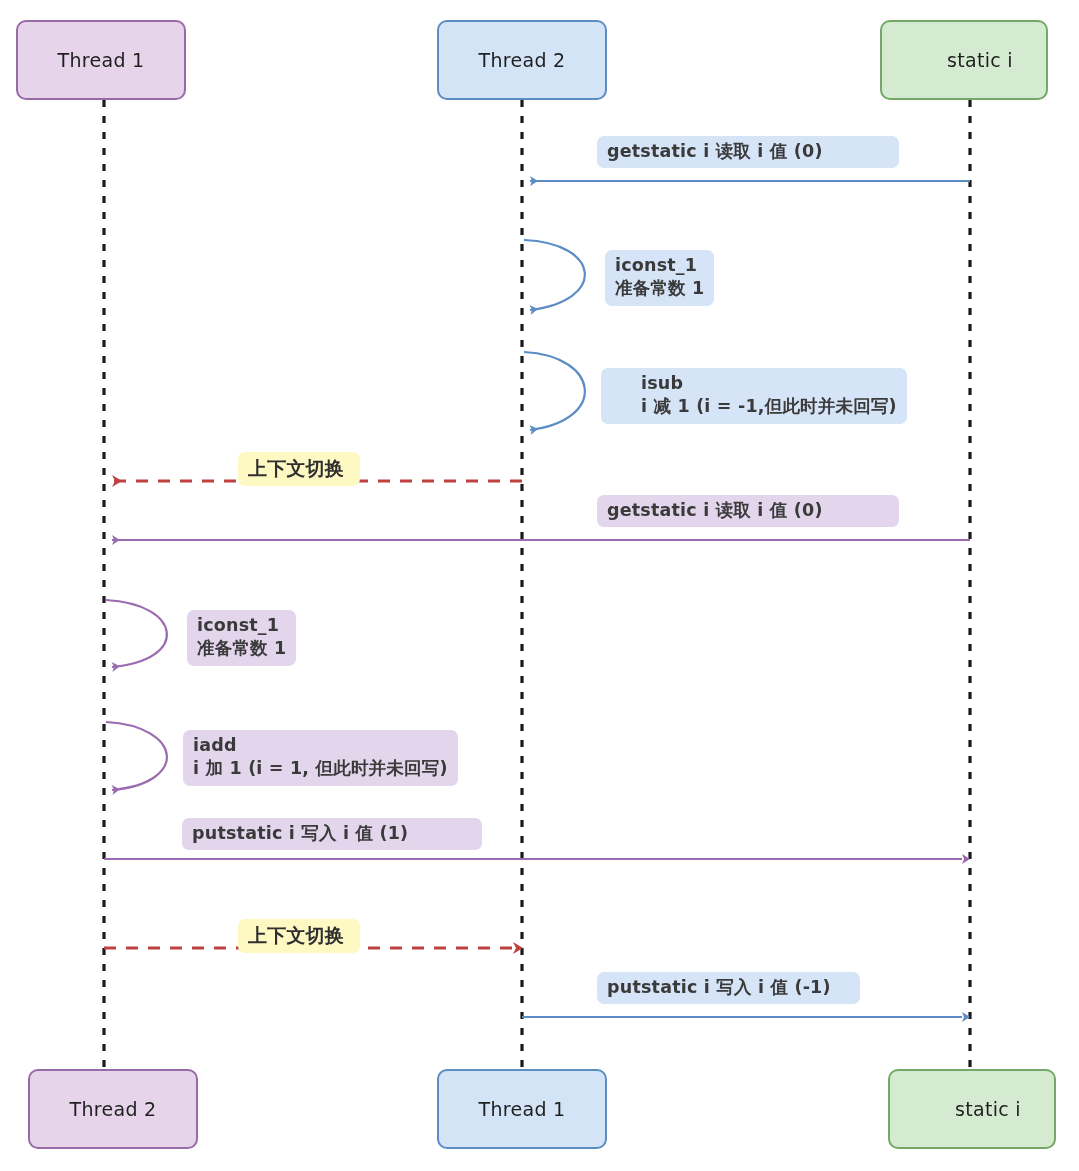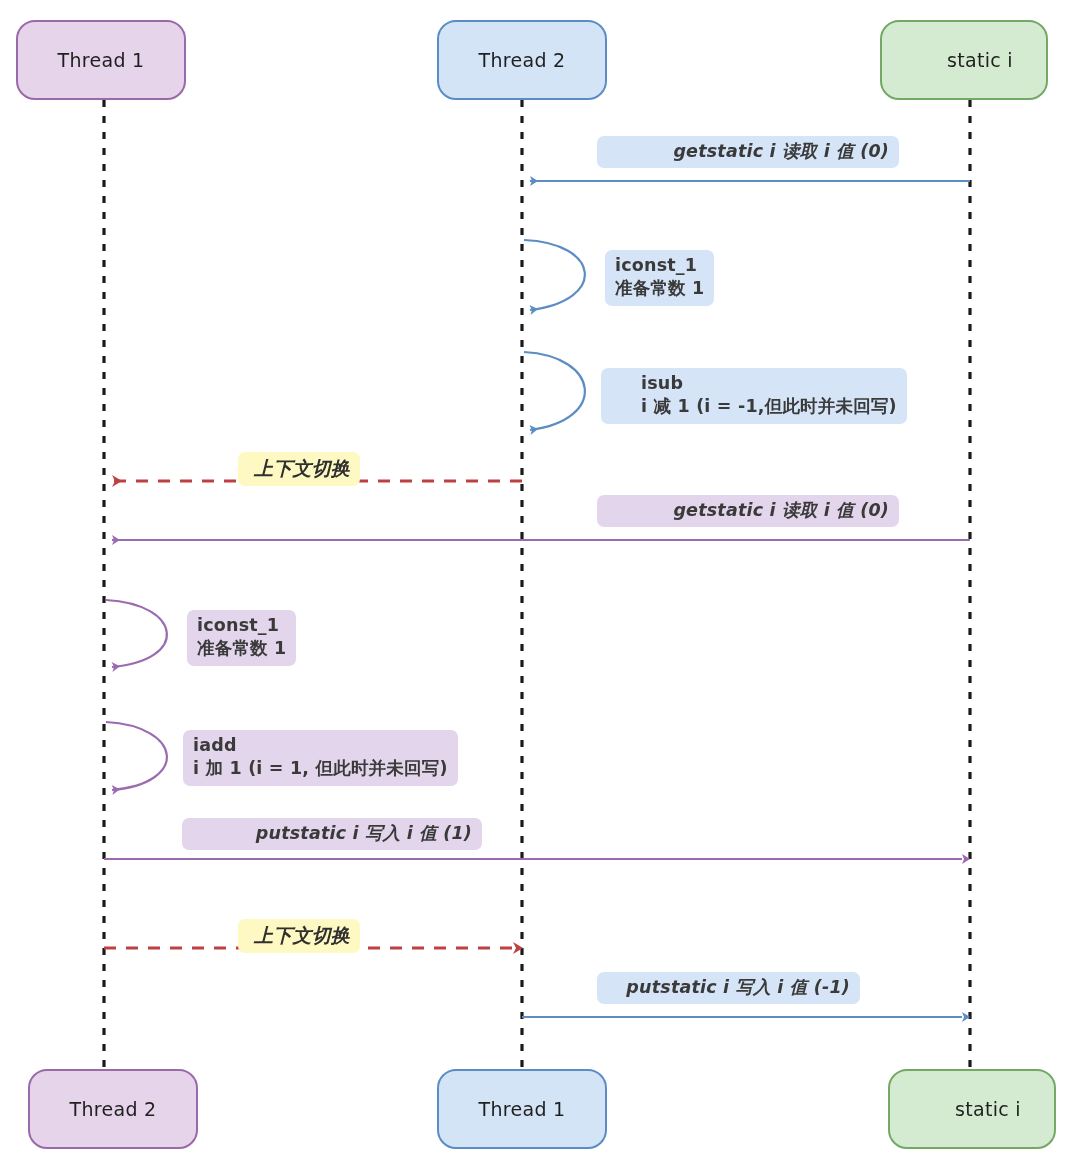--- a/index.html
+++ b/index.html
@@ -5,38 +5,38 @@
   html,body{margin:0;padding:0;background:#ffffff;}
   body{
     font-family:"DejaVu Sans","Liberation Sans",sans-serif;
     width:1079px;height:1171px;position:relative;overflow:hidden;
   }
   #stage{position:absolute;left:0;top:0;width:1079px;height:1171px;}
   svg#diagram{position:absolute;left:0;top:0;width:1079px;height:1171px;display:block;}
 
   .actor-box{
     position:absolute;box-sizing:border-box;
-    border-radius:19px;border-width:2px;border-style:solid;
+    border-radius:10px;border-width:2px;border-style:solid;
     display:flex;align-items:center;justify-content:center;
     font-size:19px;color:#1f1f1f;letter-spacing:.3px;
   }
   .actor-purple{background:#e5d4ea;border-color:#9a6aa8;}
   .actor-blue{background:#d4e4f7;border-color:#5b8dc4;}
   .actor-green{background:#d5ebd1;border-color:#74a866;padding-left:32px;}
 
   .msg-label{
     position:absolute;box-sizing:border-box;
     border-radius:7px;padding:4px 10px 5px 10px;
     font-size:17.5px;font-weight:700;color:#3a3a3a;
     line-height:1.33;white-space:pre;letter-spacing:.2px;
   }
   .lbl-blue{background:#d6e4f7;}
   .lbl-purple{background:#e3d6ec;}
   .lbl-pink{background:#fef9c3;color:#2f2f2f;}
-  .lbl-center{text-align:right;font-style:italic;}
+  .lbl-center{text-align:left;}
 </style>
 </head>
 <body>
 
 <div id="stage">
 
   <svg id="diagram" viewBox="0 0 1079 1171">
     <defs>
       <marker id="ah-blue-l" markerWidth="12" markerHeight="12" refX="9" refY="6" orient="auto" markerUnits="userSpaceOnUse">
         <path d="M9,1 L1,6 L9,11 L7,6 Z" fill="#5b8dc4"></path>

